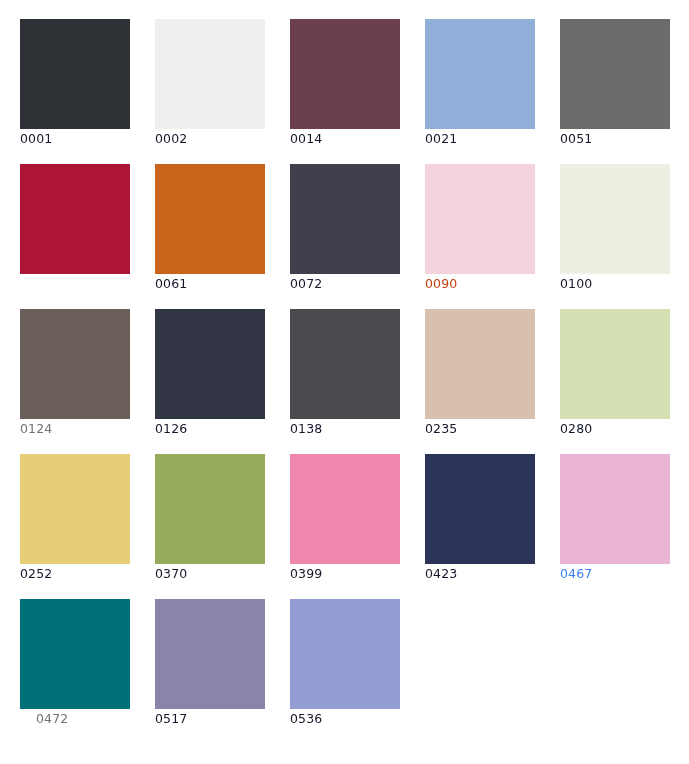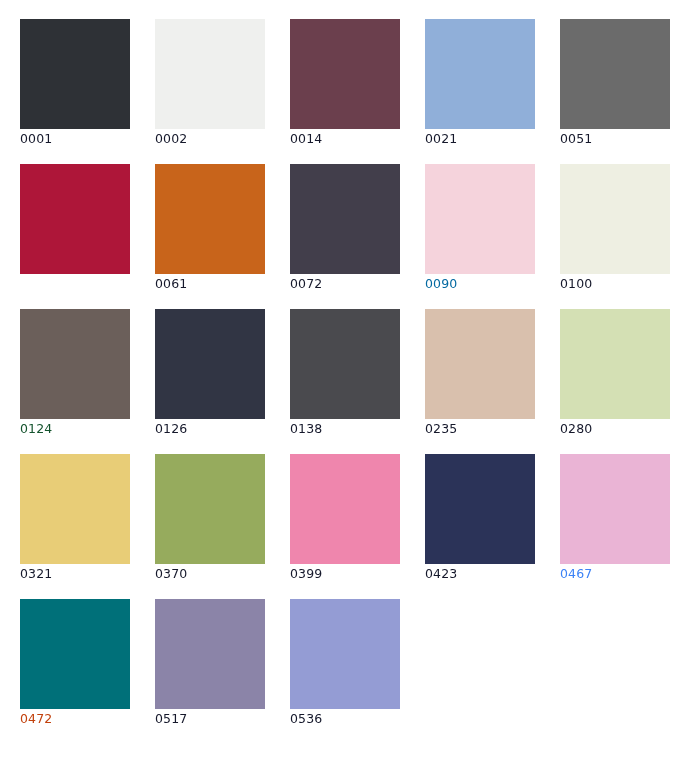--- a/index.html
+++ b/index.html
@@ -80,69 +80,69 @@
     <div class="swatch-cell">
       <div class="swatch-chip" style="background: rgb(200, 100, 27);"></div>
       <div class="swatch-label" style="color: rgb(21, 24, 43);">0061</div>
     </div>
     <div class="swatch-cell">
       <div class="swatch-chip" style="background: rgb(66, 62, 75);"></div>
       <div class="swatch-label" style="color: rgb(21, 24, 43); text-align: center;">0072</div>
     </div>
     <div class="swatch-cell">
       <div class="swatch-chip" style="background: rgb(245, 211, 220);"></div>
-      <div class="swatch-label" style="color: #0369a1;">0090</div>
+      <div class="swatch-label" style="color: #c2410c;">0090</div>
     </div>
     <div class="swatch-cell">
       <div class="swatch-chip" style="background: rgb(238, 239, 226);"></div>
       <div class="swatch-label" style="color: rgb(21, 24, 43);">0100</div>
     </div>
     <div class="swatch-cell">
       <div class="swatch-chip" style="background: rgb(107, 95, 90);"></div>
-      <div class="swatch-label" style="color: #14532d;">0124</div>
+      <div class="swatch-label" style="color: #737373;">0124</div>
     </div>
     <div class="swatch-cell">
       <div class="swatch-chip" style="background: rgb(49, 53, 68);"></div>
       <div class="swatch-label" style="color: rgb(21, 24, 43);">0126</div>
     </div>
     <div class="swatch-cell">
       <div class="swatch-chip" style="background: rgb(74, 74, 78);"></div>
       <div class="swatch-label" style="color: rgb(21, 24, 43);">0138</div>
     </div>
     <div class="swatch-cell">
       <div class="swatch-chip" style="background: rgb(217, 192, 173);"></div>
       <div class="swatch-label" style="color: rgb(21, 24, 43);">0235</div>
     </div>
     <div class="swatch-cell">
       <div class="swatch-chip" style="background: rgb(212, 224, 180);"></div>
       <div class="swatch-label" style="color: rgb(21, 24, 43);">0280</div>
     </div>
     <div class="swatch-cell">
       <div class="swatch-chip" style="background: rgb(232, 205, 119);"></div>
-      <div class="swatch-label" style="color: rgb(21, 24, 43);">0321</div>
+      <div class="swatch-label" style="color: rgb(21, 24, 43);">0252</div>
     </div>
     <div class="swatch-cell">
       <div class="swatch-chip" style="background: rgb(150, 171, 93);"></div>
       <div class="swatch-label" style="color: rgb(21, 24, 43);">0370</div>
     </div>
     <div class="swatch-cell">
       <div class="swatch-chip" style="background: rgb(239, 134, 173);"></div>
       <div class="swatch-label" style="color: rgb(21, 24, 43);">0399</div>
     </div>
     <div class="swatch-cell">
       <div class="swatch-chip" style="background: rgb(43, 51, 88);"></div>
       <div class="swatch-label" style="color: rgb(21, 24, 43);">0423</div>
     </div>
     <div class="swatch-cell">
       <div class="swatch-chip" style="background: rgb(234, 180, 213);"></div>
       <div class="swatch-label" style="color: #3b82f6;">0467</div>
     </div>
     <div class="swatch-cell">
       <div class="swatch-chip" style="background: rgb(0, 112, 121);"></div>
-      <div class="swatch-label" style="color: #c2410c;">0472</div>
+      <div class="swatch-label" style="color: #737373; margin-left: 16px;">0472</div>
     </div>
     <div class="swatch-cell">
       <div class="swatch-chip" style="background: rgb(139, 132, 168);"></div>
       <div class="swatch-label" style="color: rgb(21, 24, 43);">0517</div>
     </div>
     <div class="swatch-cell">
       <div class="swatch-chip" style="background: rgb(148, 156, 212);"></div>
       <div class="swatch-label" style="color: rgb(21, 24, 43);">0536</div>
     </div>
   </div>

